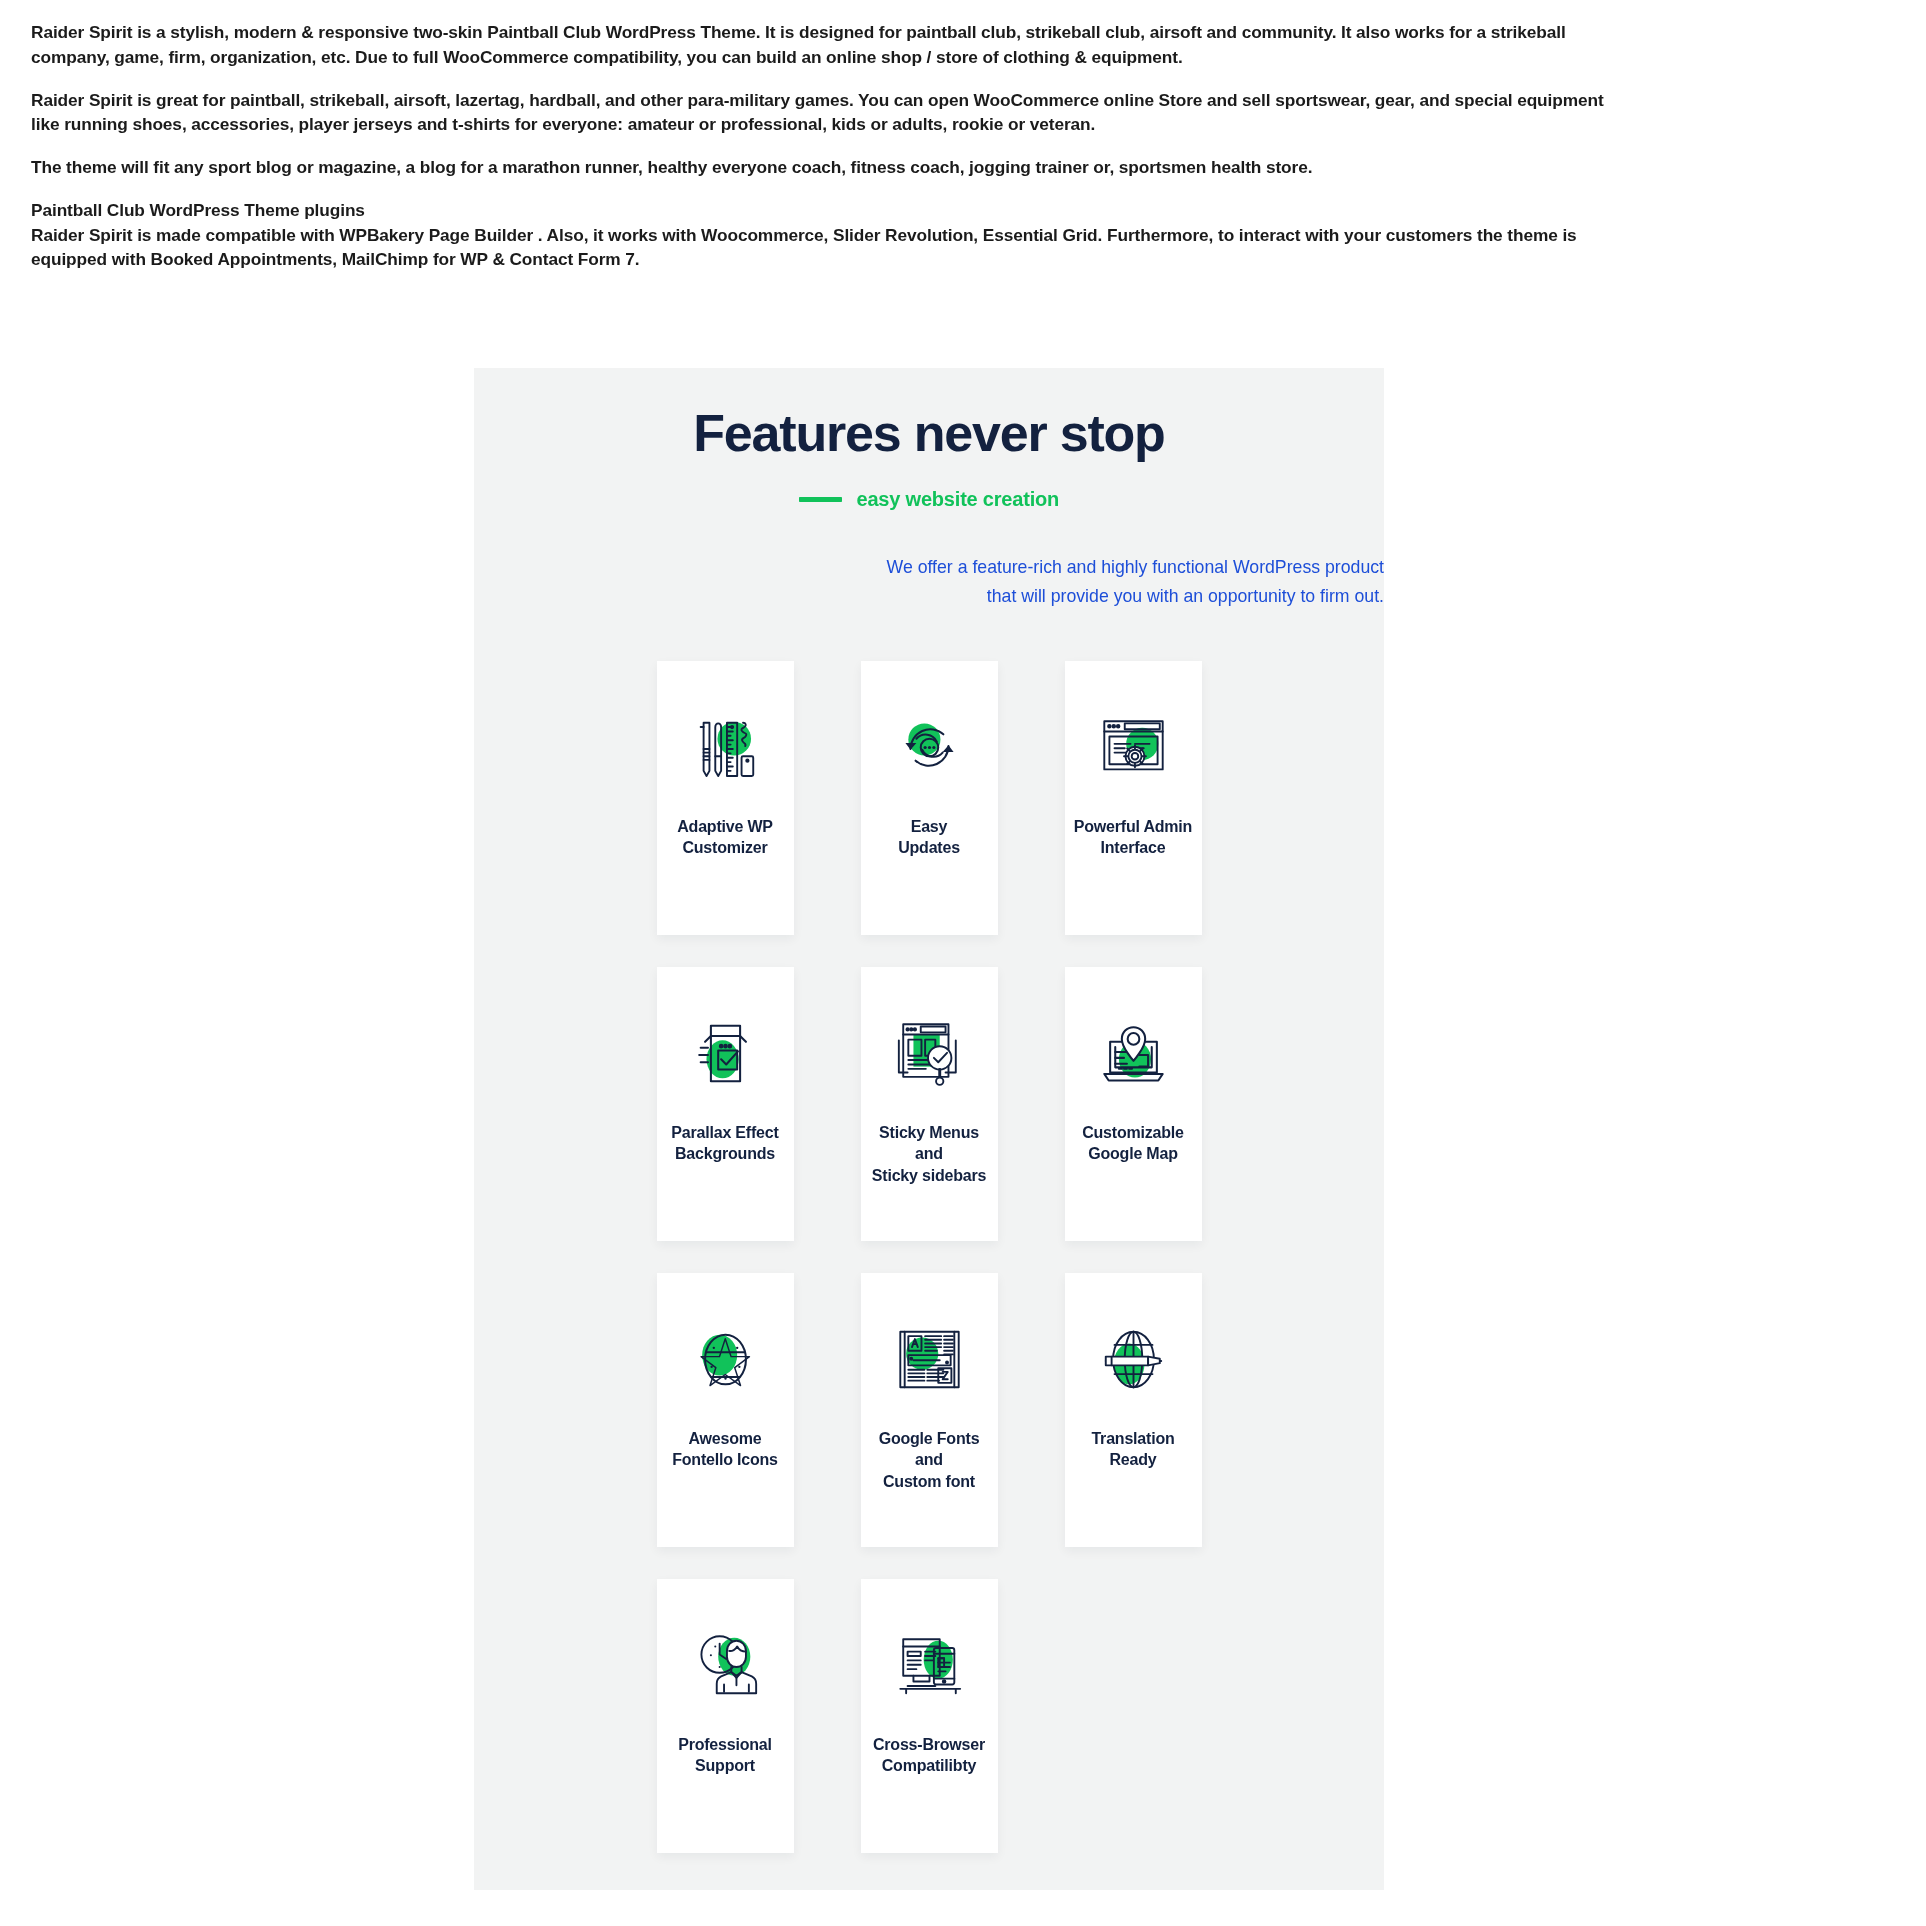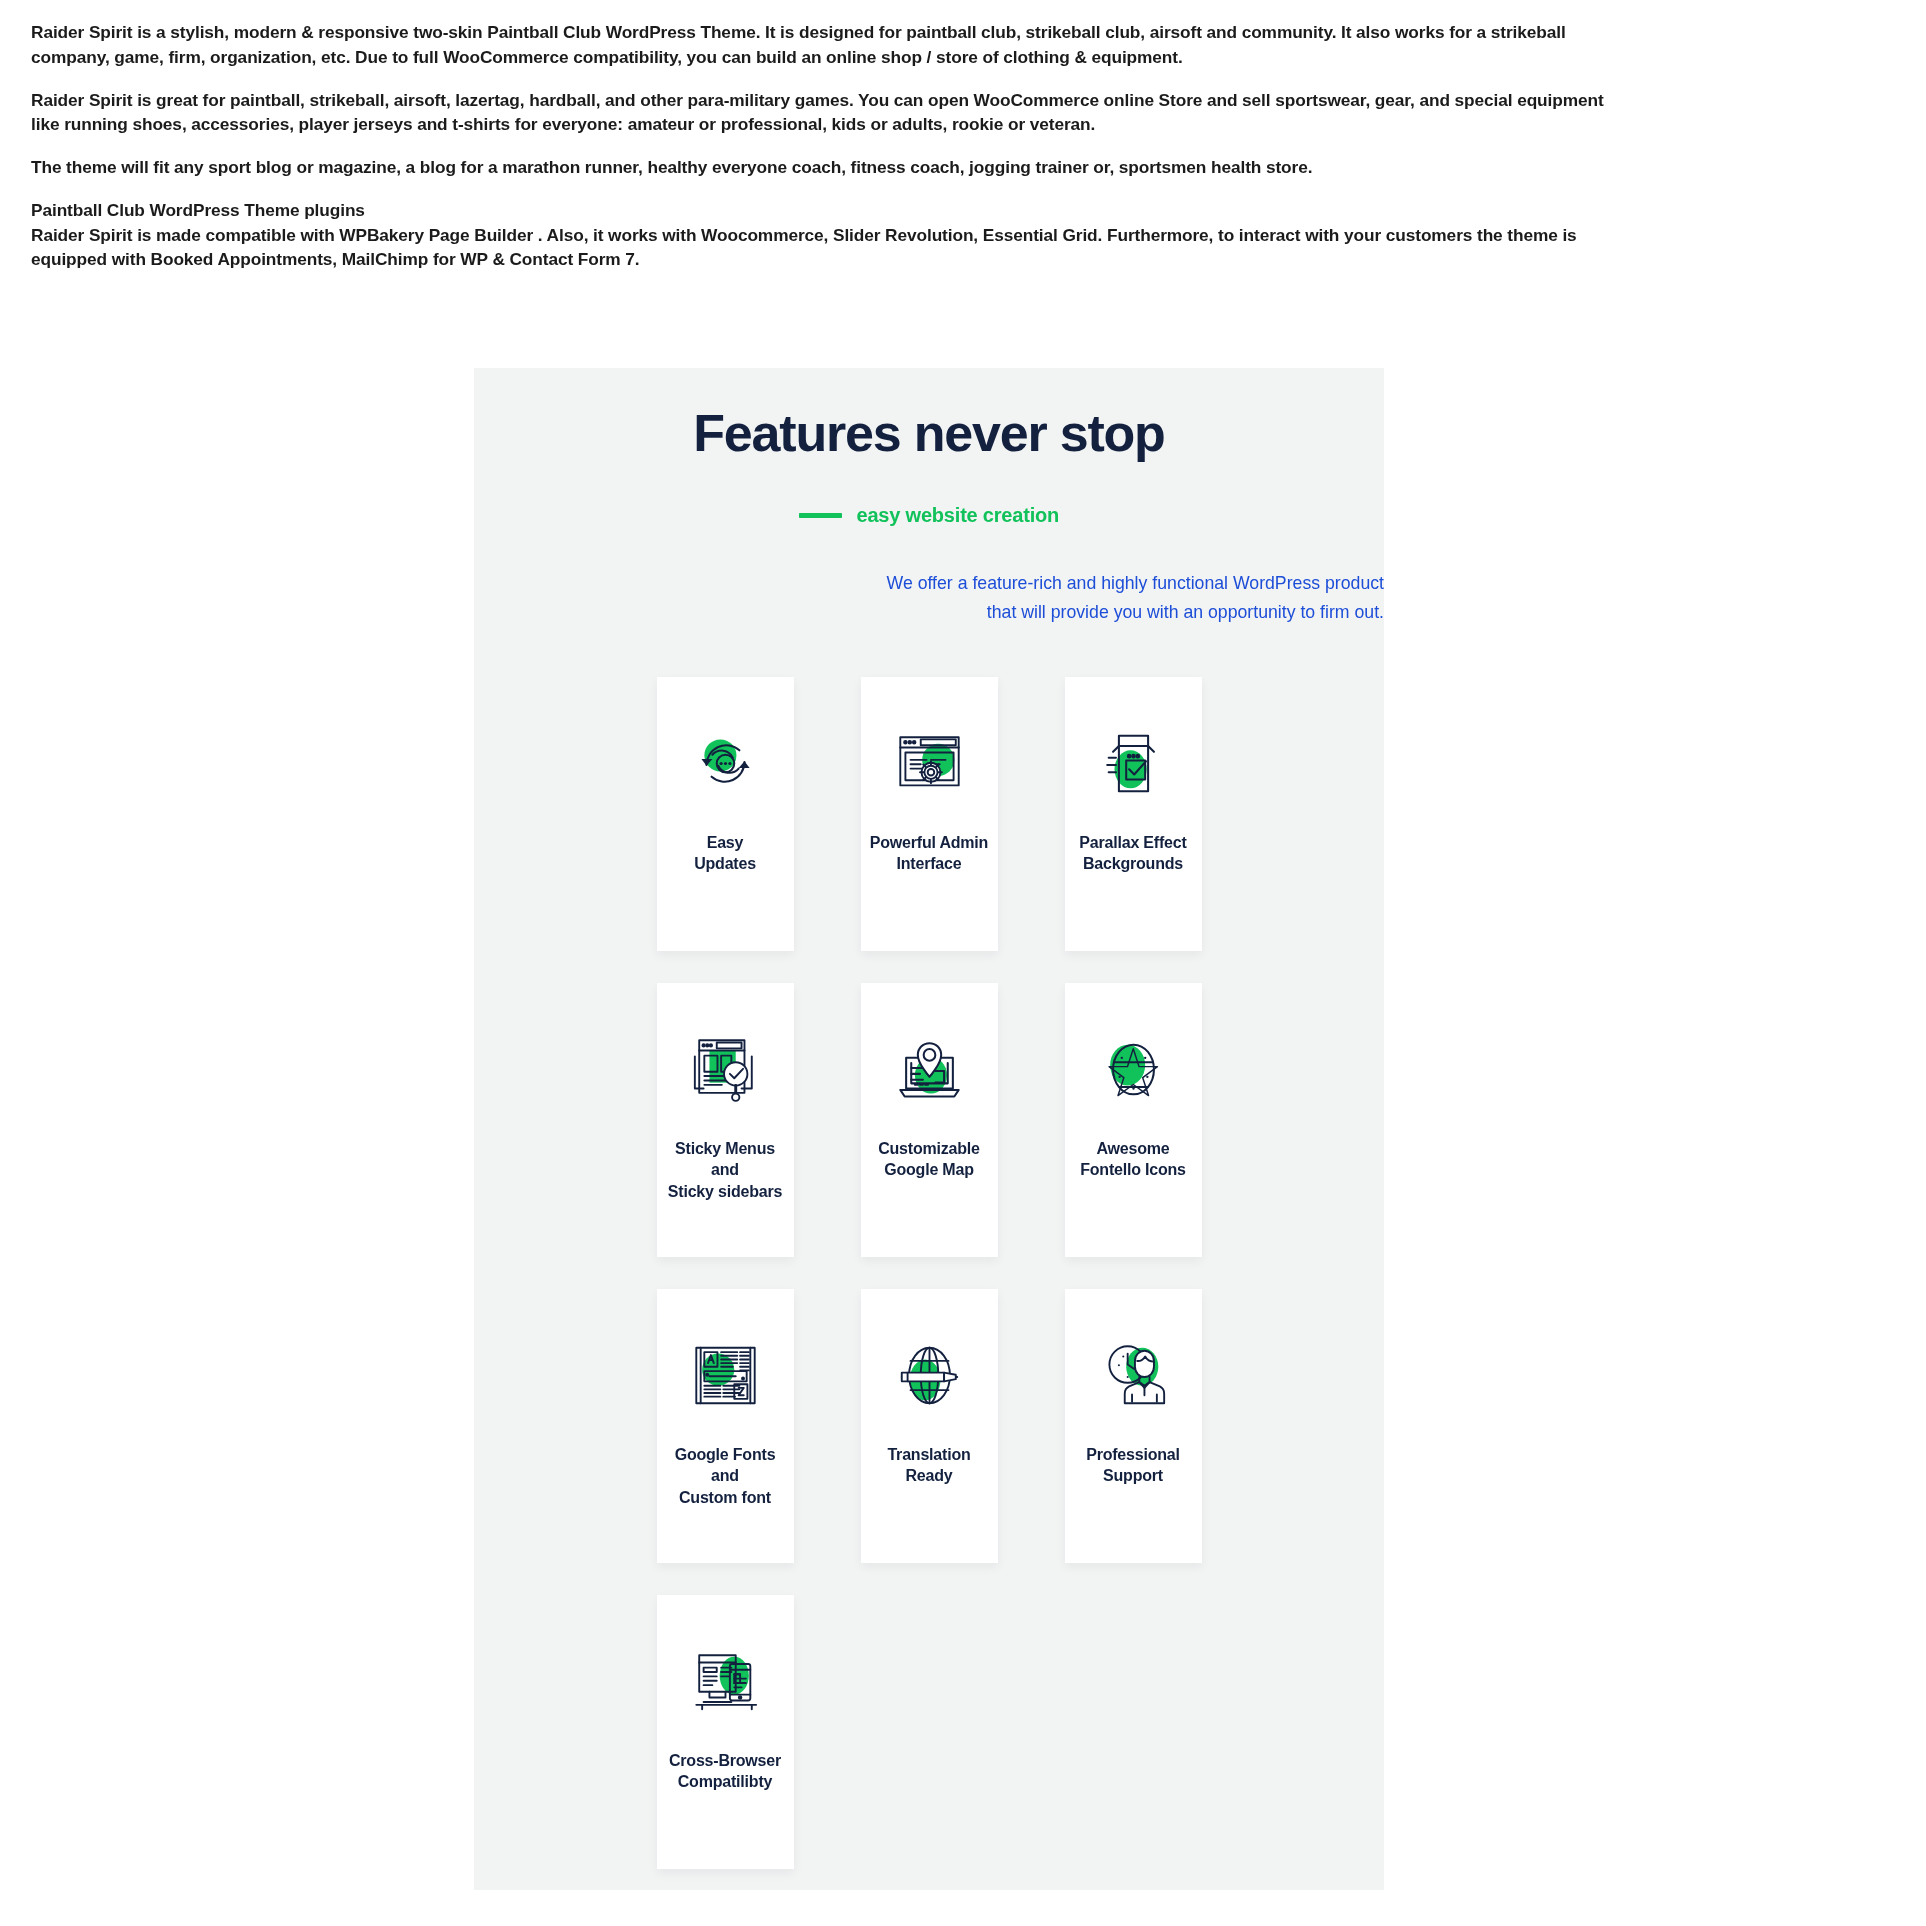--- a/index.html
+++ b/index.html
@@ -43,21 +43,21 @@
     text-align: center;
   }
   .panel-title {
     font-size: 52px;
     font-weight: bold;
     color: #13213f;
     letter-spacing: -1.2px;
     line-height: 1;
   }
   .panel-sub-wrap {
-    margin-top: 45px;
+    margin-top: 29px;
     display: flex;
     align-items: center;
     justify-content: center;
     gap: 14.6px;
   }
   .sub-dash {
     width: 43px;
     height: 5px;
     background: #11c25a;
     border-radius: 0.8px;
@@ -135,20 +135,40 @@
     </div>
 
     <div class="panel-lead">
       <div>We offer a feature-rich and highly functional WordPress product</div>
       <div>that will provide you with an opportunity to firm out.</div>
     </div>
   </div>
 
   <div class="cards">
 
+    <div class="card">
+      <svg class="card-icon" viewBox="0 0 100 100">
+        <circle cx="62" cy="38" r="23" fill="#11c25a"></circle>
+        <g fill="none" stroke="#13213f" stroke-width="2.6" stroke-linejoin="round" stroke-linecap="round">
+          <path d="M20 16h8v66l-4 7-4-7z"></path>
+            <path d="M16 22h4"></path>
+            <path d="M20 52h8M20 57h8M20 62h8M20 67h8"></path>
+          <path d="M36 22c0-3 2-5 4-5s4 2 4 5v60l-4 7-4-7z"></path>
+            <path d="M36 62h8"></path>
+          <rect x="52" y="16" width="14" height="73"></rect>
+          <path d="M52 22h5M52 28h8M52 34h5M52 40h8M52 46h5M52 52h8M52 58h5M52 64h8M52 70h5M52 76h8M52 82h5"></path>
+          <circle cx="59" cy="22" r="1.6" fill="#13213f"></circle>
+          <path d="M74 16c4 0 5 4 2 6s-6 3-3 6 7 2 5 6-7 3-5 7 6 3 4 7"></path>
+          <rect x="72" y="62" width="16" height="27" rx="2"></rect>
+          <circle cx="80" cy="68" r="1.6" fill="#13213f"></circle>
+        </g>
+      </svg>
+      <div class="card-label">Adaptive WP
+Customizer</div>
+    </div>
 
     <div class="card">
       <svg class="card-icon" viewBox="0 0 100 100">
         <circle cx="43" cy="39" r="22" fill="#11c25a"></circle>
         <g fill="none" stroke="#13213f" stroke-width="2.8" stroke-linecap="round" stroke-linejoin="round">
           <path d="M24 52a27 27 0 0 1 45-20"></path>
           <path d="M76 48a27 27 0 0 1-45 20"></path>
           <path d="M32 38a17 17 0 0 1 28 4"></path>
           <path d="M68 57a17 17 0 0 1-28-4"></path>
           <circle cx="50" cy="50" r="12"></circle>

